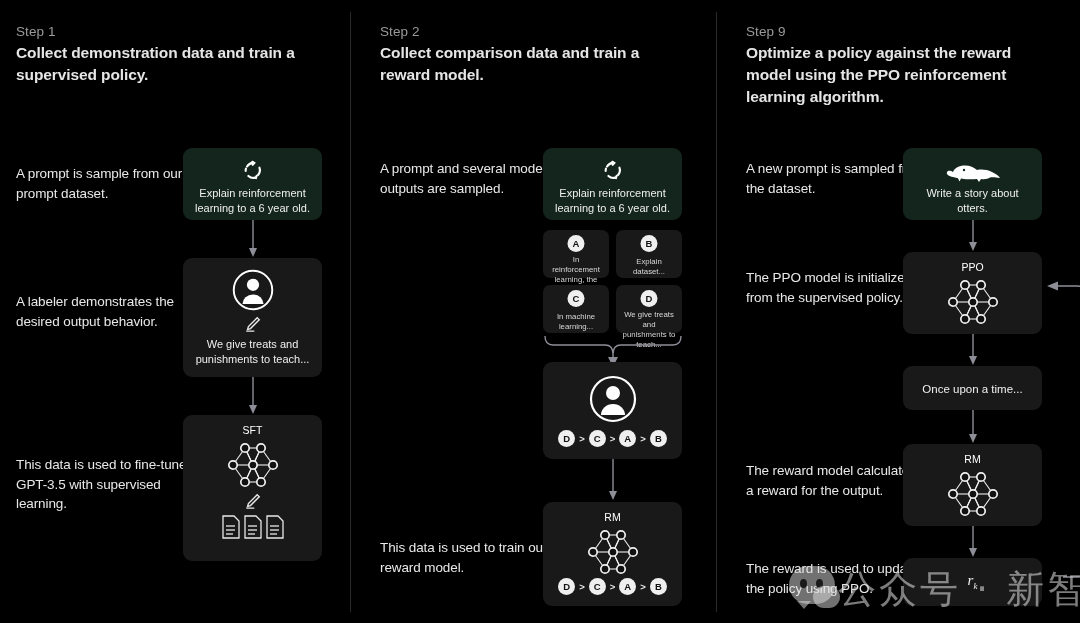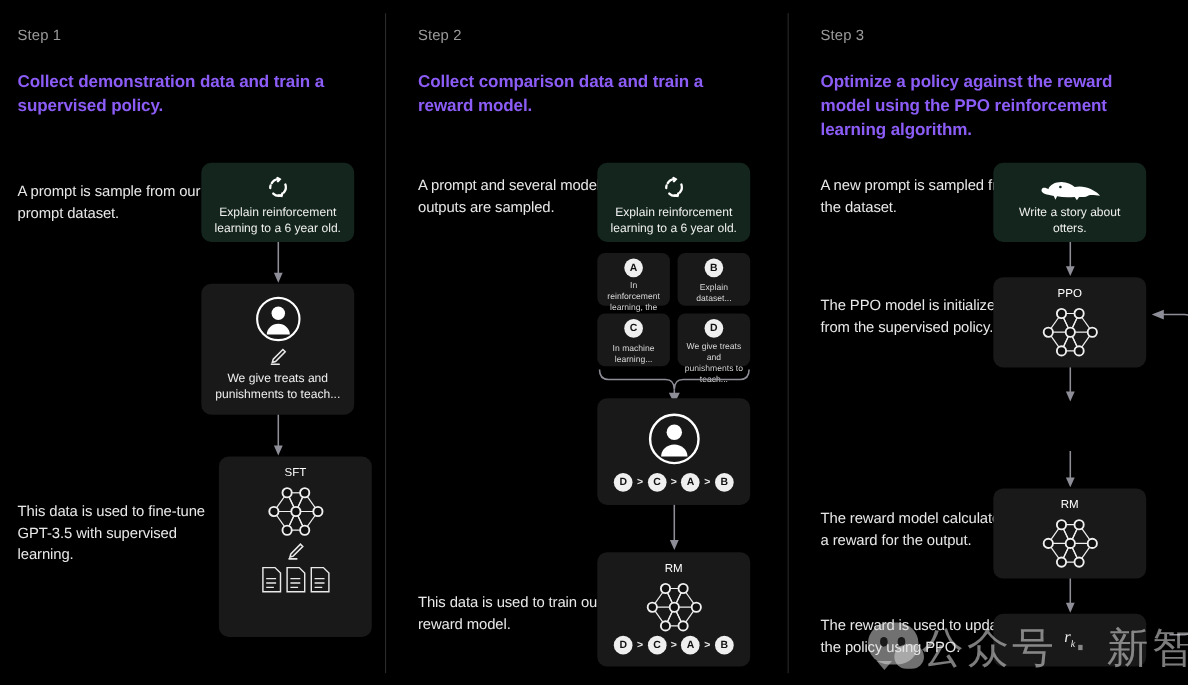--- a/index.html
+++ b/index.html
@@ -21,22 +21,22 @@
   .column { position: absolute; top: 0; height: 623px; }
   .col1 { left: 0px;   width: 350px; text-decoration: underline; }
   .col2 { left: 364px; width: 352px; }
   .col3 { left: 730px; width: 350px; }
 
   .step-label {
     position: absolute; left: 16px; top: 24px;
     font-size: 13.5px; color: #9a9a9a; letter-spacing: .1px;
   }
   .step-title {
-    position: absolute; left: 16px; top: 64px;
-    font-size: 15.5px; font-weight: bold; color: #8b5cf6;
+    position: absolute; left: 16px; top: 42px;
+    font-size: 15.5px; font-weight: bold; color: #e5e5e5;
     line-height: 1.42; width: 300px; letter-spacing: -.1px;
   }
 
   .desc {
     position: absolute; left: 16px;
     font-size: 13.5px; color: #e8e8e8; line-height: 1.45;
     width: 180px; letter-spacing: -.1px;
   }
 
   .card {
@@ -113,20 +113,21 @@
 <div class="page">
 
   <div class="divider d1"></div>
   <div class="divider d2"></div>
 
   <div class="column col1">
     <div class="step-label">Step 1</div>
     <div class="step-title">Collect demonstration data and train a supervised policy.</div>
 
     <div class="desc" style="top:164px">A prompt is sample from our prompt dataset.</div>
+    <div class="desc" style="top:292px">A labeler demonstrates the desired output behavior.</div>
     <div class="desc" style="top:455px">This data is used to fine-tune GPT-3.5 with supervised learning.</div>
 
     <div class="card green" style="left:183px; top:148px; width:139px; height:72px;">
       <span class="icon-wrap" style="left:50%; top:11px; transform:translateX(-50%);">
         <svg width="22" height="22" viewBox="0 0 24 24" fill="none" stroke="#fff" stroke-width="2.3" stroke-linecap="round">
           <path d="M5.5 8.2 A8 8 0 0 1 12 4.2"></path>
             <path d="M19 9.5 A8 8 0 0 1 17.5 17.5"></path>
           <path d="M15 20.2 A8 8 0 0 1 7 18.5"></path>
             <path d="M4 13 A8 8 0 0 1 4.3 10.5"></path>
           <path d="M11.2 3 L13.4 4.4 L11.6 6.3"></path>
@@ -156,21 +157,21 @@
         </svg>
       </span>
       <div class="card-text" style="top:79px">We give treats and punishments to teach...</div>
     </div>
 
     <svg class="arrow-svg" style="left:246px; top:377px; width:14px; height:38px;">
       <line x1="7" y1="0" x2="7" y2="30" stroke="#8e8e98" stroke-width="1.4"></line>
       <polygon points="7,37 3,28 11,28" fill="#8e8e98"></polygon>
     </svg>
 
-    <div class="card" style="left:183px; top:415px; width:139px; height:164px;margin-left:16px;">
+    <div class="card" style="left:183px; top:415px; width:139px; height:146px;">
       <div class="card-title" style="top:9px">SFT</div>
       <span class="icon-wrap" style="left:50%; top:24px; transform:translateX(-50%);">
         <svg width="60" height="52" viewBox="0 0 60 52">
           <g stroke="#f0f0f0" stroke-width="1.1" fill="none">
             <line x1="10" y1="26" x2="22" y2="9"></line>
               <line x1="10" y1="26" x2="22" y2="43"></line>
             <line x1="10" y1="26" x2="30" y2="26"></line>
             <line x1="22" y1="9" x2="38" y2="9"></line>
               <line x1="22" y1="9" x2="30" y2="26"></line>
             <line x1="22" y1="9" x2="38" y2="43"></line>
@@ -330,21 +331,21 @@
         <span class="rank-pill">C</span>
         <span class="rank-gt">&gt;</span>
         <span class="rank-pill">A</span>
         <span class="rank-gt">&gt;</span>
         <span class="rank-pill">B</span>
       </div>
     </div>
   </div>
 
   <div class="column col3">
-    <div class="step-label">Step 3</div>
+    <div class="step-label">Step 9</div>
     <div class="step-title">Optimize a policy against the reward model using the PPO reinforcement learning algorithm.</div>
 
     <div class="desc" style="top:159px">A new prompt is sampled from the dataset.</div>
     <div class="desc" style="top:268px">The PPO model is initialized from the supervised policy.</div>
     <div class="desc" style="top:461px">The reward model calculates a reward for the output.</div>
     <div class="desc" style="top:559px">The reward is used to update the policy using PPO.</div>
 
     <div class="card green" style="left:173px; top:148px; width:139px; height:72px;">
       <span class="icon-wrap" style="left:50%; top:12px; transform:translateX(-50%);">
         <svg width="58" height="24" viewBox="0 0 58 24" fill="#ffffff">
@@ -394,20 +395,23 @@
           </g>
         </svg>
       </span>
     </div>
 
     <svg class="arrow-svg" style="left:236px; top:334px; width:14px; height:32px;">
       <line x1="7" y1="0" x2="7" y2="24" stroke="#8e8e98" stroke-width="1.4"></line>
       <polygon points="7,31 3,22 11,22" fill="#8e8e98"></polygon>
     </svg>
 
+    <div class="card" style="left:173px; top:366px; width:139px; height:44px;">
+      <div class="card-text" style="top:16px; font-size:11.5px;">Once upon a time...</div>
+    </div>
 
     <svg class="arrow-svg" style="left:236px; top:410px; width:14px; height:34px;">
       <line x1="7" y1="0" x2="7" y2="26" stroke="#8e8e98" stroke-width="1.4"></line>
       <polygon points="7,33 3,24 11,24" fill="#8e8e98"></polygon>
     </svg>
 
     <div class="card" style="left:173px; top:444px; width:139px; height:82px;">
       <div class="card-title" style="top:9px">RM</div>
       <span class="icon-wrap" style="left:50%; top:24px; transform:translateX(-50%);">
         <svg width="60" height="52" viewBox="0 0 60 52">

